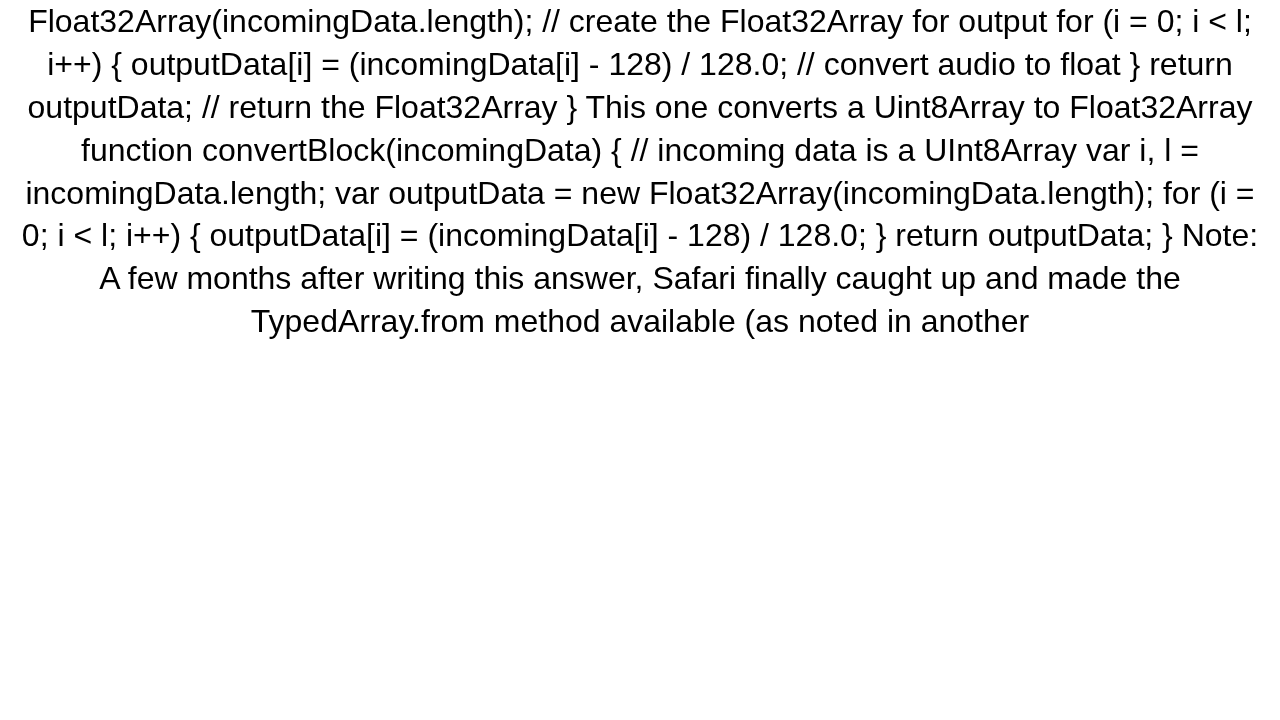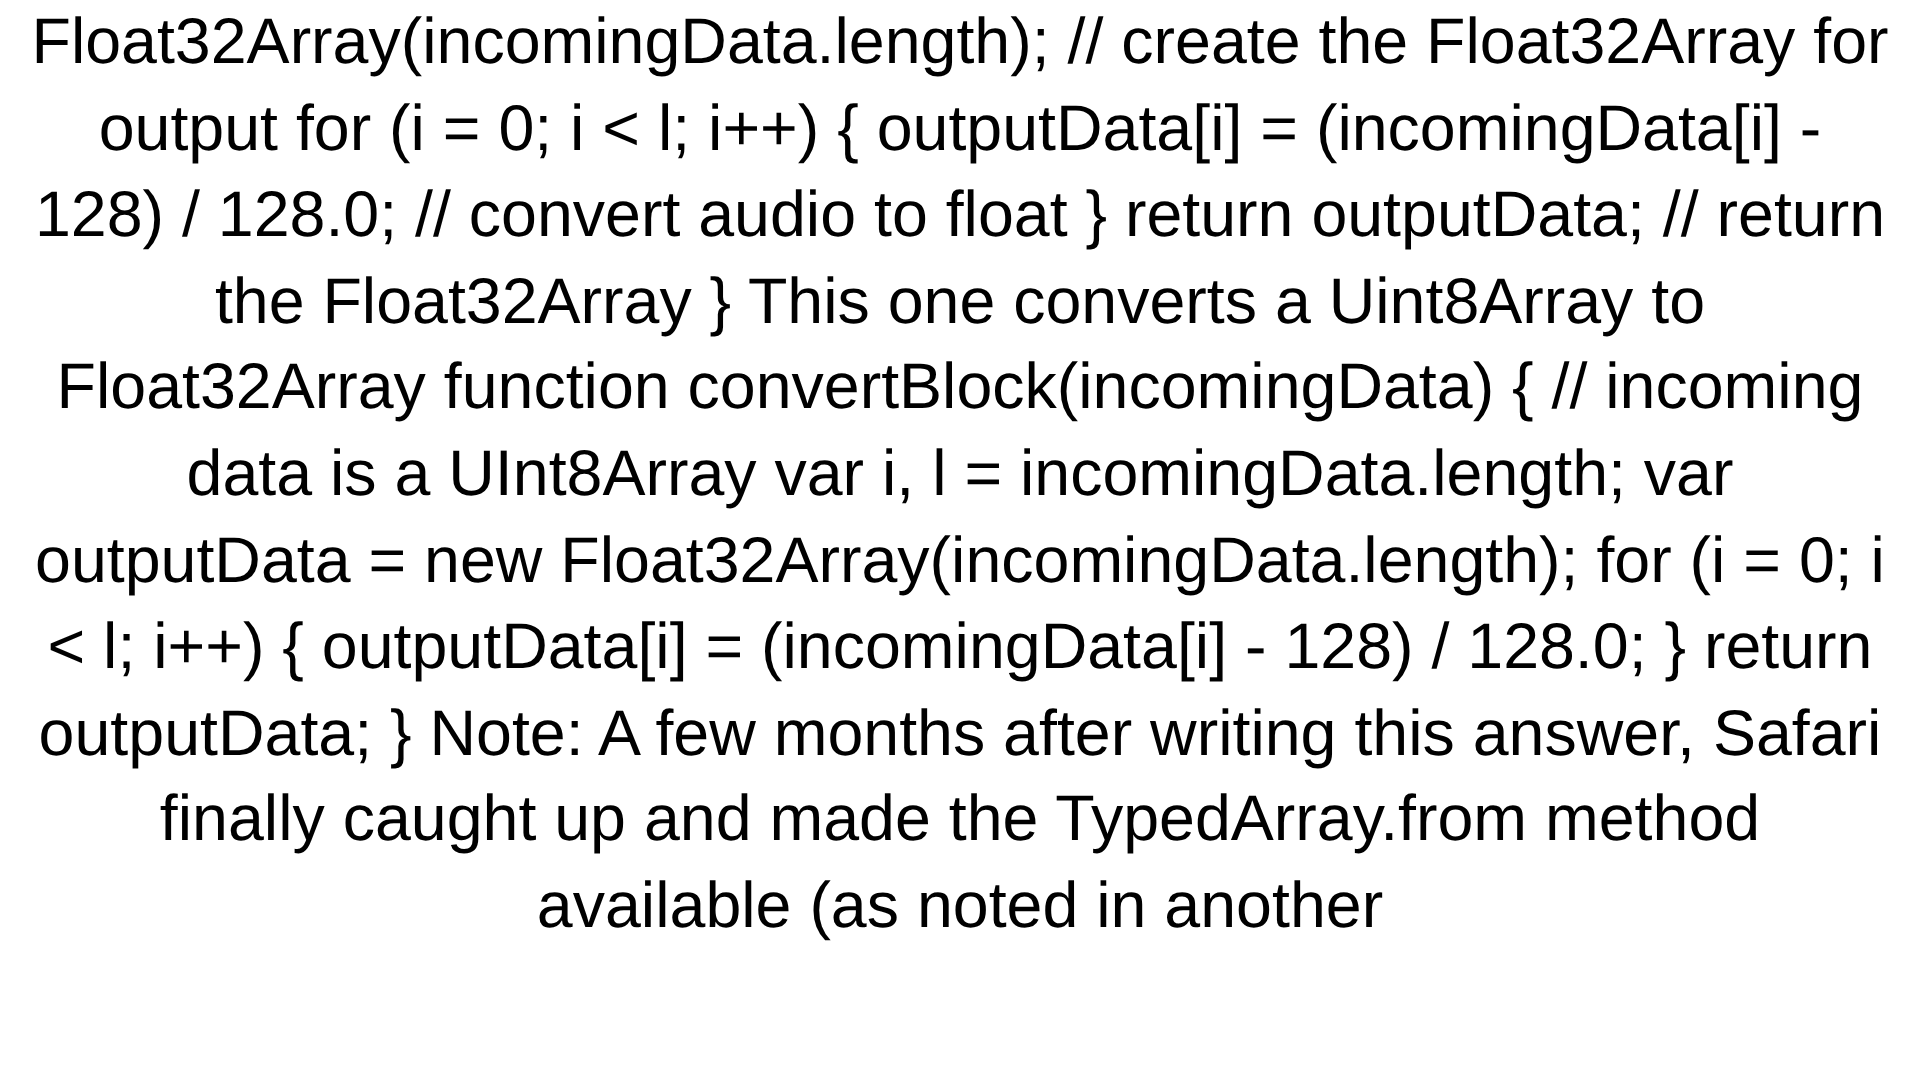--- a/index.html
+++ b/index.html
@@ -11,21 +11,21 @@
       width: 1280px;
       height: 720px;
       background: #ffffff;
       font-family: Arial, Helvetica, sans-serif;
       overflow: hidden;
     }
     .content {
       width: 100%;
       padding: 0 20px;
       text-align: center;
-      font-size: 43px;
+      font-size: 32px;
       line-height: 1.34;
       color: #000000;
       font-weight: 400;
     }
   </style>
 </head>
 <body>
 
 <div class="content">
   <span>Float32Array(incomingData.length); // create the Float32Array for output     for (i = 0; i &lt; l; i++) {         outputData[i] = (incomingData[i] - 128) / 128.0; // convert audio to float     }     return outputData; // return the Float32Array }   This one converts a Uint8Array to Float32Array function convertBlock(incomingData) { // incoming data is a UInt8Array     var i, l = incomingData.length;     var outputData = new Float32Array(incomingData.length);     for (i = 0; i &lt; l; i++) {         outputData[i] = (incomingData[i] - 128) / 128.0;     }     return outputData; }   Note: A few months after writing this answer, Safari finally caught up and made the TypedArray.from method available (as noted in another</span>

